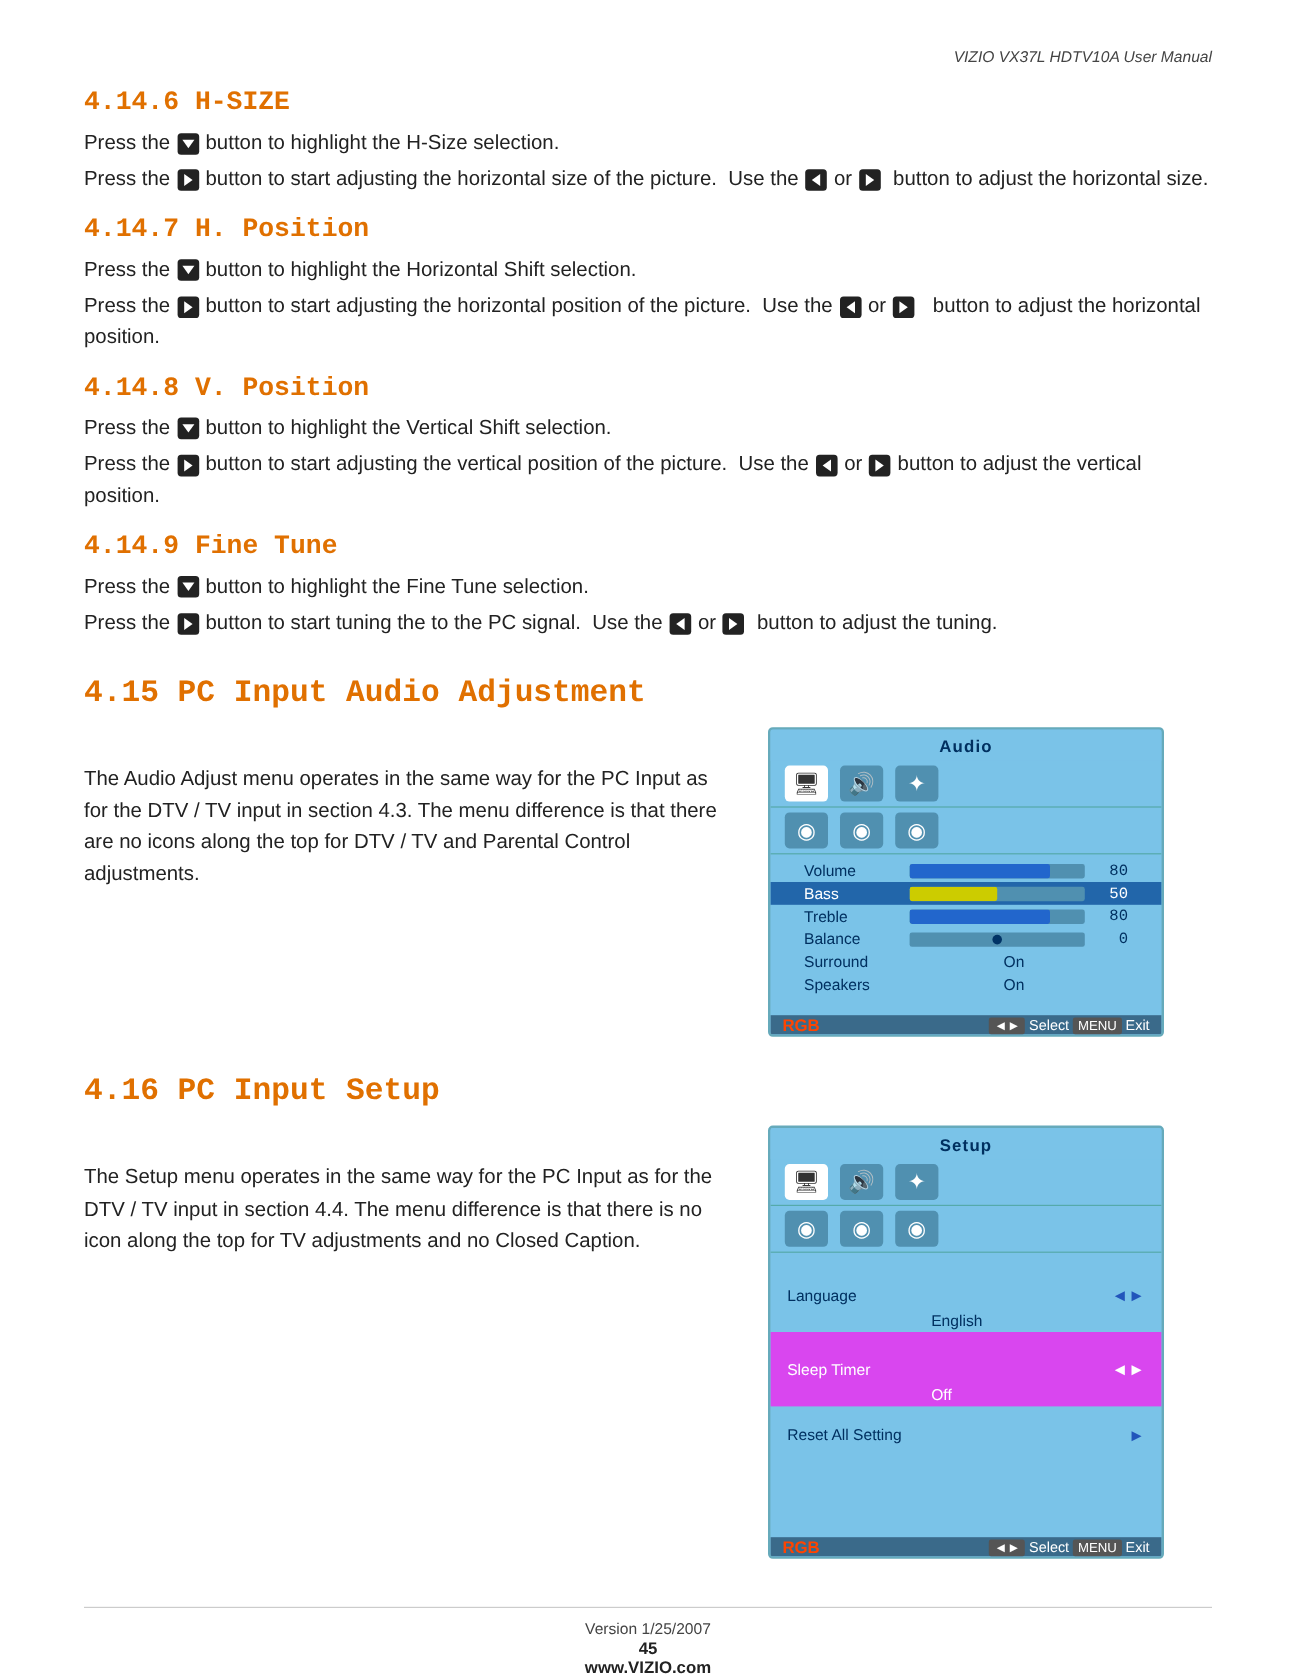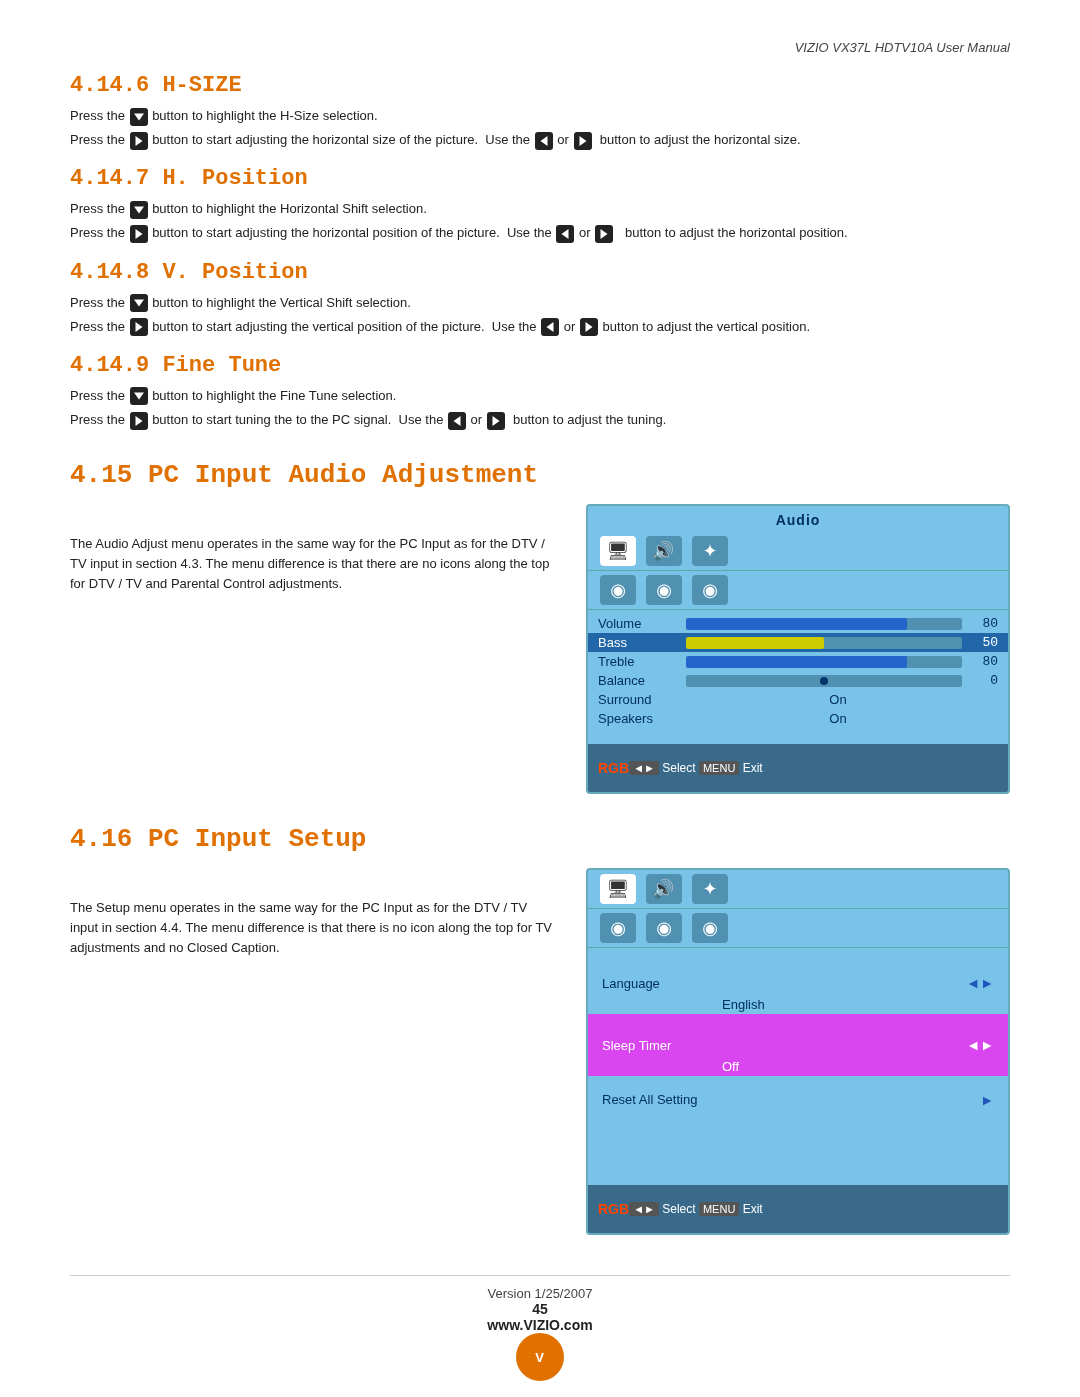--- a/index.html
+++ b/index.html
@@ -29,21 +29,21 @@
       font-weight: bold;
       margin-bottom: 8px;
       margin-top: 16px;
     }
     h2.big {
       font-size: 26px;
       margin-top: 30px;
       margin-bottom: 14px;
     }
     p {
-      font-size: 13px;
+      font-size: 17px;
       line-height: 1.55;
       margin-bottom: 4px;
       color: #222;
     }
     .btn-icon {
       display: inline-block;
       width: 18px;
       height: 18px;
       background: #222;
       border-radius: 3px;
@@ -99,21 +99,21 @@
       padding-top: 30px;
     }
     .two-col .image-col {
       flex: 0 0 370px;
     }
     
     .menu-box {
       border: 2px solid #6ab;
       background: #7ac3e8;
       border-radius: 4px;
-      width: 424px;
+      width: 330px;
       overflow: hidden;
       font-size: 13px;
     }
     .menu-title {
       text-align: center;
       background: #7ac3e8;
       color: #003060;
       font-weight: bold;
       font-size: 14px;
       padding: 6px 0 4px 0;
@@ -140,21 +140,21 @@
       background: #fff;
       color: #333;
     }
     .menu-items {
       padding: 4px 0 2px 0;
     }
     .menu-item-row {
       display: flex;
       flex-direction: row;
       align-items: center;
-      padding: 2px 10px;
+      padding: 2px 28px;
       color: #003060;
     }
     .menu-item-row.highlighted {
       background: #2266aa;
       color: #fff;
     }
     .menu-item-label {
       width: 80px;
       font-size: 13px;
     }
@@ -179,24 +179,24 @@
     }
     .menu-item-text {
       flex: 1;
       text-align: center;
       font-size: 13px;
     }
     .menu-footer {
       background: #3a6a8a;
       color: #fff;
       font-size: 12px;
-      padding: 16px 10px;
+      padding: 0 10px;
       display: flex;
       align-items: center;
-      justify-content: flex-start;
+      justify-content: space-between;
     }
     .menu-footer .rgb {
       color: #ff4400;
       font-weight: bold;
       font-size: 14px;
     }
     .menu-footer .nav-hint {
       color: #fff;
       font-size: 12px;
     }
@@ -388,20 +388,21 @@
   </div>
 
   <div class="section">
     <h2 class="big">4.16 PC Input Setup</h2>
     <div class="two-col">
       <div class="text-col">
         <p>The Setup menu operates in the same way for the PC Input as for the DTV / TV input in section 4.4.  The menu difference is that there is no icon along the top for TV adjustments and no Closed Caption.</p>
       </div>
       <div class="image-col">
         <div class="menu-box">
+          <div class="menu-title">Setup</div>
 
           <div class="menu-icons-row">
             <div class="menu-icon-img selected">🖥</div>
             <div class="menu-icon-img">🔊</div>
             <div class="menu-icon-img">✦</div>
           </div>
           <div class="menu-icons-row">
             <div class="menu-icon-img">◉</div>
             <div class="menu-icon-img">◉</div>
             <div class="menu-icon-img">◉</div>

